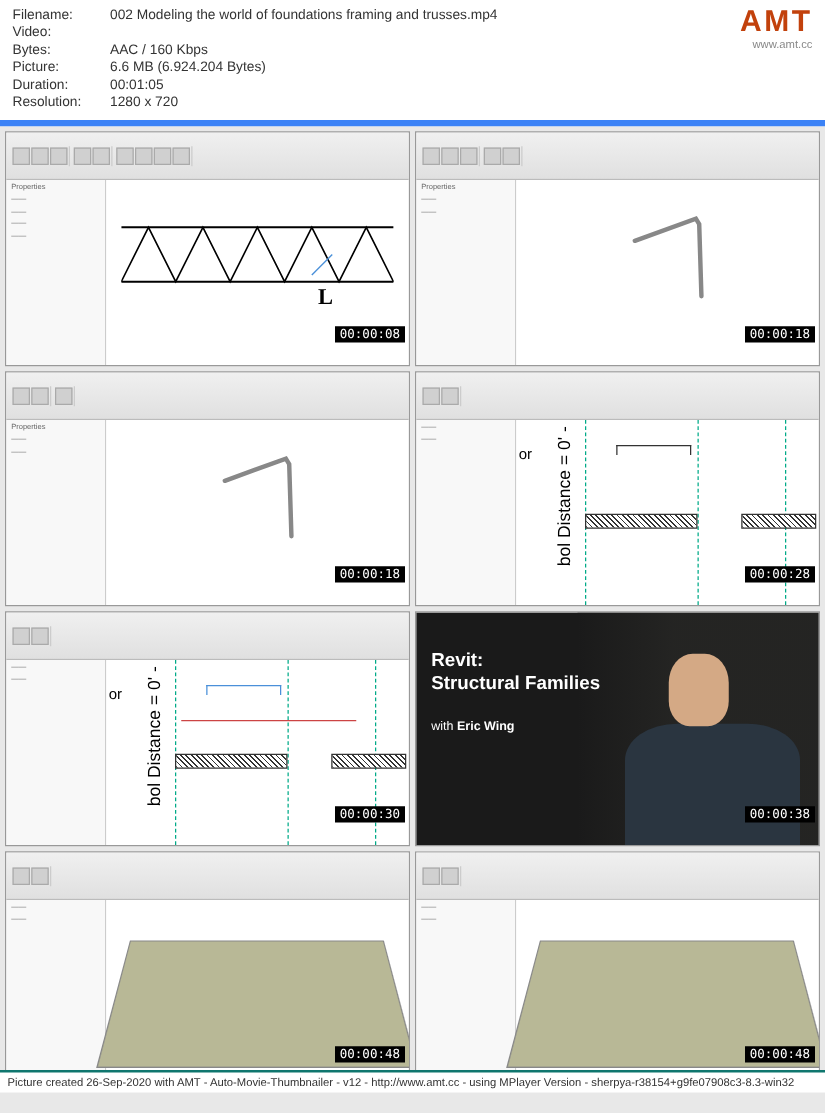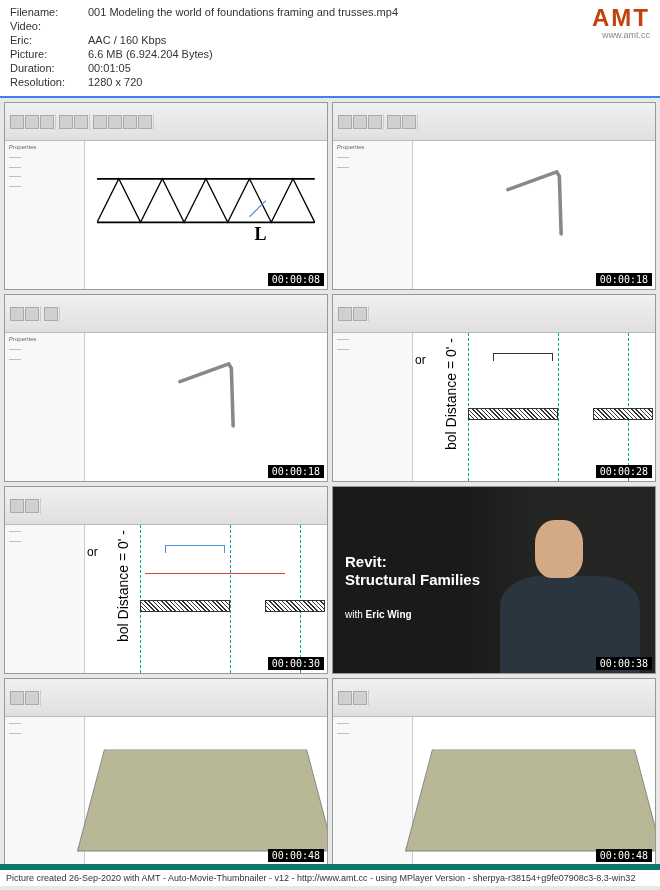--- a/index.html
+++ b/index.html
@@ -7,21 +7,21 @@
       width: 660px;
       height: 890px;
       font-family: Arial, sans-serif;
       background: #e8e8e8;
       position: relative;
       font-size: 11px;
     }
     .header {
       background: #fff;
       padding: 6px 10px;
-      border-bottom: 2px solid #3b82f6;
+      border-bottom: 5px solid #3b82f6;
       position: relative;
     }
     .header-row {
       display: flex;
       margin-bottom: 2px;
     }
     .header-label {
       width: 78px;
       color: #333;
     }
@@ -96,21 +96,21 @@
     .thumb-sidebar-item {
       padding: 1px 2px;
     }
     .thumb-canvas {
       flex: 1;
       background: #fff;
       position: relative;
     }
     .timestamp {
       position: absolute;
-      bottom: 3px;
+      bottom: 18px;
       right: 3px;
       background: #000;
       color: #fff;
       font-size: 10px;
       padding: 1px 4px;
       font-family: monospace;
     }
     .truss-svg {
       position: absolute;
       top: 20%;
@@ -153,21 +153,20 @@
       display: flex;
       align-items: center;
       height: 100%;
       position: relative;
     }
     .title-card-left {
       position: absolute;
       left: 12px;
       top: 30px;
       z-index: 2;
-      margin-top: 36px;
     }
     .title-card-title {
       font-size: 15px;
       font-weight: bold;
       line-height: 1.2;
     }
     .title-card-author {
       font-size: 10px;
       margin-top: 20px;
     }
@@ -205,45 +204,45 @@
       top: 15%;
       left: 3%;
       width: 94%;
       height: 75%;
       background: #b8b896;
       transform: perspective(200px) rotateX(25deg);
       border: 1px solid #888;
     }
     .footer {
       position: absolute;
-      bottom: 4px;
+      bottom: 16px;
       left: 0;
       right: 0;
       background: #fff;
       font-size: 9px;
       color: #333;
       padding: 3px 6px;
-      border-top: 6px solid #0f766e;
+      border-top: 2px solid #0f766e;
       white-space: nowrap;
       overflow: hidden;
     }
   </style>
 </head>
 <body>
 
 <div class="header">
   <div class="header-row">
     <span class="header-label">Filename:</span>
-    <span class="header-value">001 Modeling the world of foundations framing and trusses.mp4</span>
+    <span class="header-value">002 Modeling the world of foundations framing and trusses.mp4</span>
   </div>
   <div class="header-row">
     <span class="header-label">Video:</span>
   </div>
   <div class="header-row">
-    <span class="header-label">Eric:</span>
+    <span class="header-label">Bytes:</span>
     <span class="header-value">AAC / 160 Kbps</span>
   </div>
   <div class="header-row">
     <span class="header-label">Picture:</span>
     <span class="header-value">6.6 MB (6.924.204 Bytes)</span>
   </div>
   <div class="header-row">
     <span class="header-label">Duration:</span>
     <span class="header-value">00:01:05</span>
   </div>

